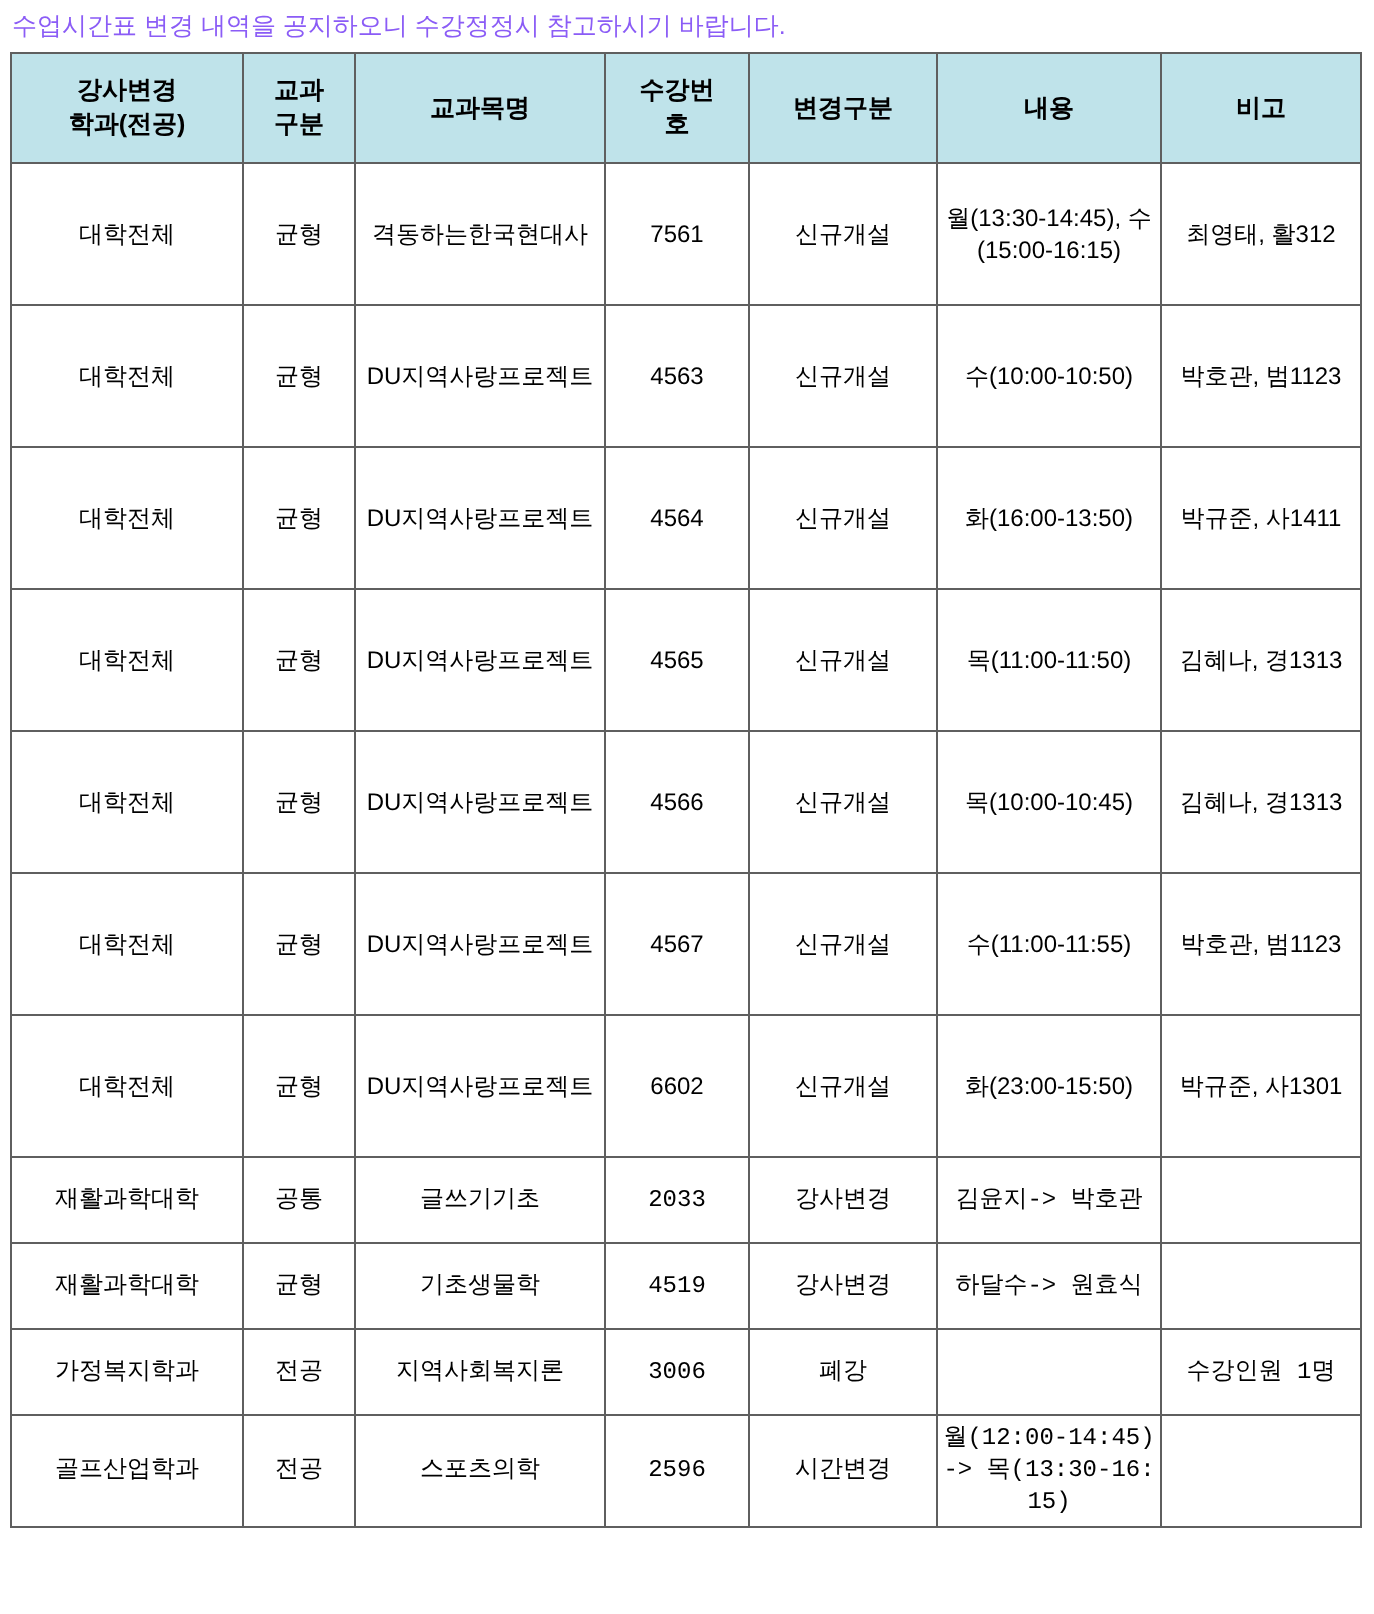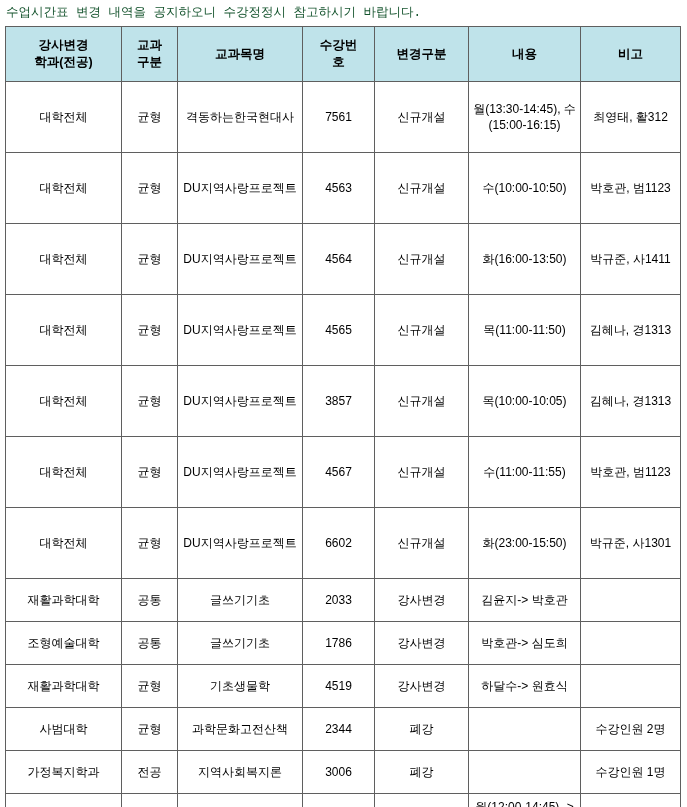--- a/index.html
+++ b/index.html
@@ -16,25 +16,24 @@
   }
   #page {
     width: 687px;
     height: 807px;
     position: relative;
     box-sizing: border-box;
     padding: 0;
   }
   .notice {
     font-size: 12.5px;
-    color: #14532d;
+    color: #8b5cf6;
     padding: 6px 6px 5px 6px;
     line-height: 1.2;
     white-space: nowrap;
-    font-family: Liberation Mono, monospace;
   }
   table.schedule {
     border-collapse: collapse;
     table-layout: fixed;
     width: 675px;
     margin-left: 5px;
     font-size: 12px;
   }
   table.schedule th,
   table.schedule td {
@@ -57,21 +56,21 @@
   }
   .col-dept   { width: 116px; }
   .col-type   { width: 56px;  }
   .col-course { width: 125px; }
   .col-num    { width: 72px;  }
   .col-change { width: 94px;  }
   .col-detail { width: 112px; }
   .col-note   { width: 100px; }
 
   .r-tall td { height: 64px; }
-  .r-short td { height: 36px; }
+  .r-short td { height: 36px; font-family: Liberation Mono, monospace; }
 </style>
 </head>
 <body>
 
 <div id="page">
 
   <div class="notice">수업시간표 변경 내역을 공지하오니 수강정정시 참고하시기 바랍니다.</div>
 
   <table class="schedule">
     <colgroup>
@@ -128,23 +127,23 @@
           <td>DU지역사랑프로젝트</td>
           <td>4565</td>
           <td>신규개설</td>
           <td>목(11:00-11:50)</td>
           <td>김혜나, 경1313</td>
         </tr>
         <tr class="r-tall">
           <td>대학전체</td>
           <td>균형</td>
           <td>DU지역사랑프로젝트</td>
-          <td>3857</td>
-          <td>신규개설</td>
-          <td>목(10:00-10:05)</td>
+          <td>4566</td>
+          <td>신규개설</td>
+          <td>목(10:00-10:45)</td>
           <td>김혜나, 경1313</td>
         </tr>
         <tr class="r-tall">
           <td>대학전체</td>
           <td>균형</td>
           <td>DU지역사랑프로젝트</td>
           <td>4567</td>
           <td>신규개설</td>
           <td>수(11:00-11:55)</td>
           <td>박호관, 범1123</td>
@@ -161,45 +160,27 @@
         <tr class="r-short">
           <td>재활과학대학</td>
           <td>공통</td>
           <td>글쓰기기초</td>
           <td>2033</td>
           <td>강사변경</td>
           <td>김윤지-&gt; 박호관</td>
           <td></td>
         </tr>
         <tr class="r-short">
-          <td>조형예술대학</td>
-          <td>공통</td>
-          <td>글쓰기기초</td>
-          <td>1786</td>
-          <td>강사변경</td>
-          <td>박호관-&gt; 심도희</td>
-          <td></td>
-        </tr>
-        <tr class="r-short">
           <td>재활과학대학</td>
           <td>균형</td>
           <td>기초생물학</td>
           <td>4519</td>
           <td>강사변경</td>
           <td>하달수-&gt; 원효식</td>
           <td></td>
-        </tr>
-        <tr class="r-short">
-          <td>사범대학</td>
-          <td>균형</td>
-          <td>과학문화고전산책</td>
-          <td>2344</td>
-          <td>폐강</td>
-          <td></td>
-          <td>수강인원 2명</td>
         </tr>
         <tr class="r-short">
           <td>가정복지학과</td>
           <td>전공</td>
           <td>지역사회복지론</td>
           <td>3006</td>
           <td>폐강</td>
           <td></td>
           <td>수강인원 1명</td>
         </tr>

